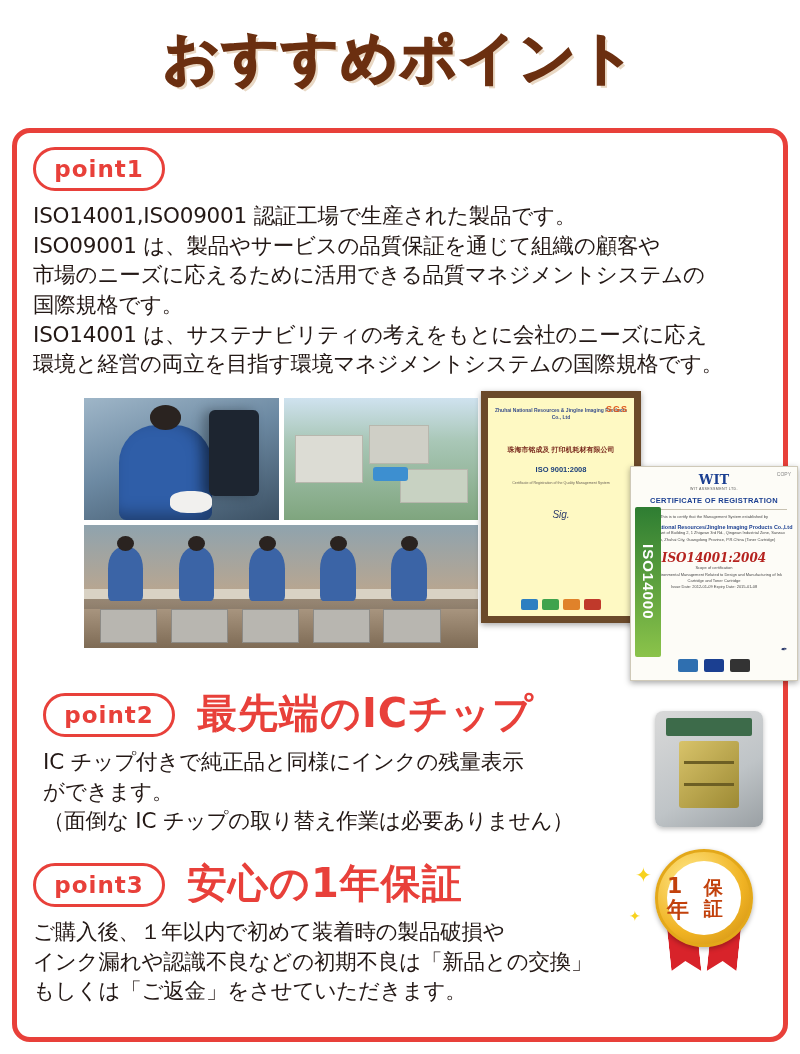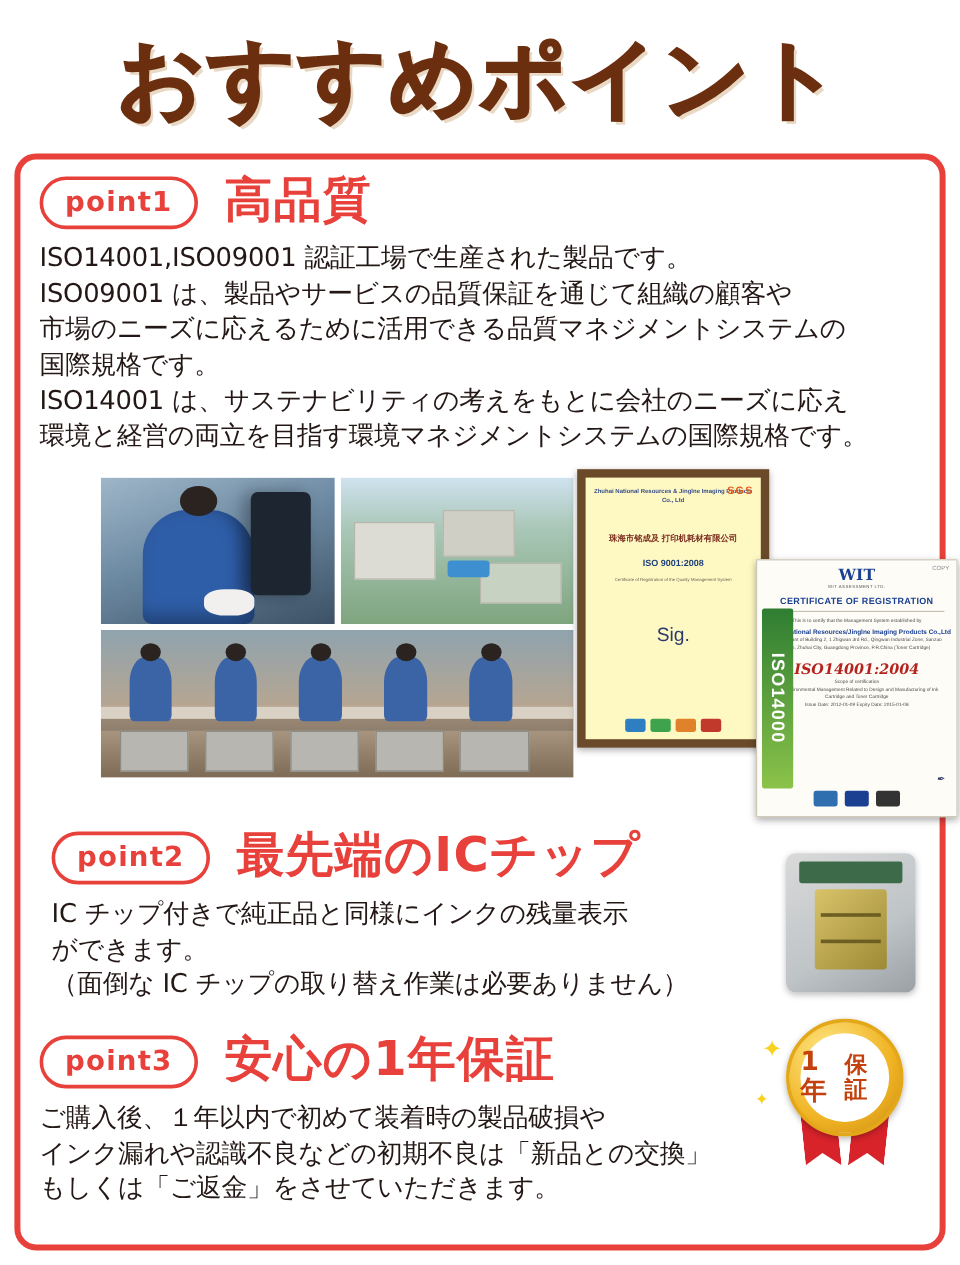--- a/index.html
+++ b/index.html
@@ -12,21 +12,21 @@
     background: #ffffff;
     font-family: "Liberation Sans", sans-serif;
     color: #231815;
     overflow: hidden;
     position: relative;
   }
 
   
   .page-title {
     text-align: center;
-    font-size: 72px;
+    font-size: 56px;
     font-weight: bold;
     color: #6b2f10;
     letter-spacing: 2px;
     line-height: 1;
     padding: 30px 0 22px 0;
     -webkit-text-stroke: 2px #6b2f10;
     text-shadow: 3px 3px 0 #e9d8c4;
     font-family: Liberation Serif, serif;
   }
 
@@ -216,21 +216,21 @@
   .cert-sgs .en {
     font-size: 5px; color: #3a4f8a; font-weight: bold; margin-top: 3px;
   }
   .cert-sgs .iso {
     font-size: 7.5px; font-weight: bold; color: #1c3f7a; margin-top: 9px;
   }
   .cert-sgs .tiny {
     font-size: 3.6px; color: #6a6258; margin-top: 5px; line-height: 1.7;
   }
   .cert-sgs .sign {
-    font-size: 16px; color:#2b3a6b; margin-top: 32px;
+    font-size: 10px; color:#2b3a6b; font-style: italic; margin-top: 21px;
   }
   .cert-sgs .footerlogos {
     position: absolute; left: 0; right: 0; bottom: 6px;
     display: flex; justify-content: center; gap: 4px; align-items: center;
   }
   .cert-sgs .fl {
     width: 17px; height: 11px; border-radius: 2px; background: #2d7fc1;
   }
   .cert-sgs .fl.g { background: #3fa34d; }
   .cert-sgs .fl.o { background: #e0822a; }
@@ -368,21 +368,20 @@
 </style>
 </head>
 <body>
 
 <div class="page-title">おすすめポイント</div>
 
 <div class="frame">
 
   <div class="point-head">
     <span class="point-badge">point1</span>
-    <span class="point-title">高品質</span>
   </div>
   <div class="body-text">ISO14001,ISO09001 認証工場で生産された製品です。
 ISO09001 は、製品やサービスの品質保証を通じて組織の顧客や
 市場のニーズに応えるために活用できる品質マネジメントシステムの
 国際規格です。
 ISO14001 は、サステナビリティの考えをもとに会社のニーズに応え
 環境と経営の両立を目指す環境マネジメントシステムの国際規格です。</div>
 
   <div class="photo-block">
 

